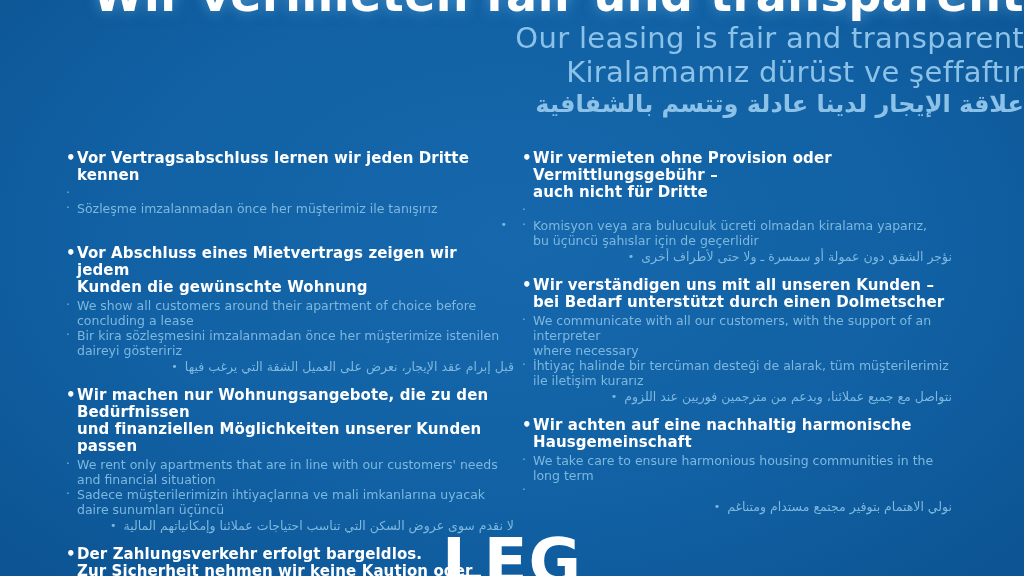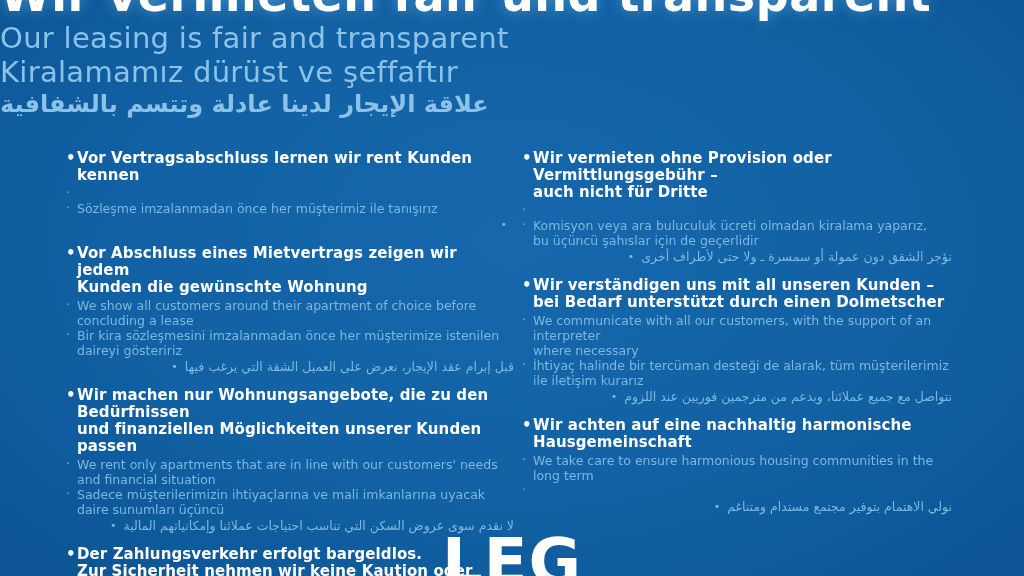--- a/index.html
+++ b/index.html
@@ -7,21 +7,21 @@
   body { font-family:"DejaVu Sans","Liberation Sans",sans-serif; }
 
   .poster {
     position:relative;
     width:1024px; height:576px;
     overflow:hidden;
     background:radial-gradient(ellipse at 50% 42%, #1667ac 0%, #1161a4 55%, #0c5392 100%);
   }
 
   
-  .header { position:absolute; top:0; left:0; right:0; text-align:left; }
+  .header { position:absolute; top:0; left:0; right:0; text-align:right; }
   .title-de {
     font-size:46px; line-height:46px; font-weight:700; color:#ffffff;
     margin-top:-28px; letter-spacing:0.5px; white-space:nowrap;
     text-shadow:0 0 14px rgba(130,195,240,0.5);
   }
   .title-en, .title-tr {
     font-size:29px; line-height:34px; color:#8cc2e8; letter-spacing:0.3px;
   }
   .title-en { margin-top:3px; }
   .title-ar {
@@ -70,21 +70,21 @@
     <div class="title-ar" data-bind="title.ar">علاقة الإيجار لدينا عادلة وتتسم بالشفافية</div>
   </div>
 
   <div class="columns">
 
     <div class="col col-left">
 
       <section class="item">
         <div class="line head">
             <span class="b" data-bind="bullets.heading">•</span>
-            <span data-bind="columns.left.0.de">Vor Vertragsabschluss lernen wir rent Kunden kennen</span>
+            <span data-bind="columns.left.0.de">Vor Vertragsabschluss lernen wir jeden Dritte kennen</span>
           </div>
         <div class="line sub">
             <span class="b" data-bind="bullets.sub">·</span>
           </div>
         <div class="line sub">
             <span class="b" data-bind="bullets.sub">·</span>
             <span data-bind="columns.left.0.tr">Sözleşme imzalanmadan önce her müşterimiz ile tanışırız</span>
           </div>
         <div class="line ar-line">
             <span class="b" data-bind="bullets.heading">•</span>

